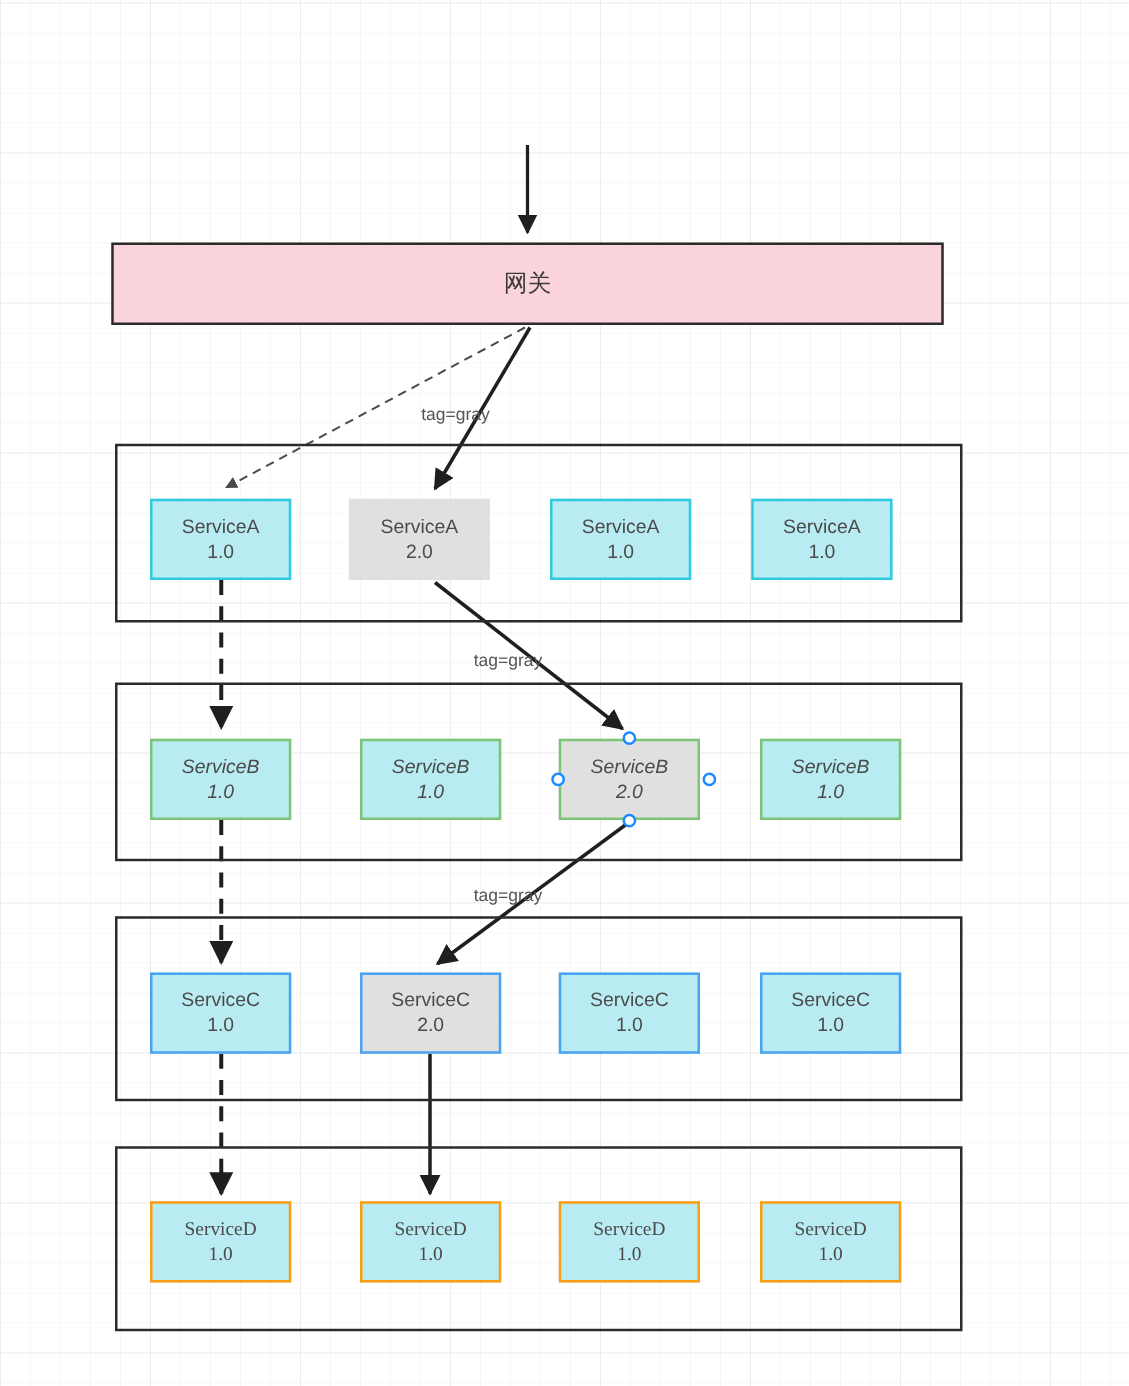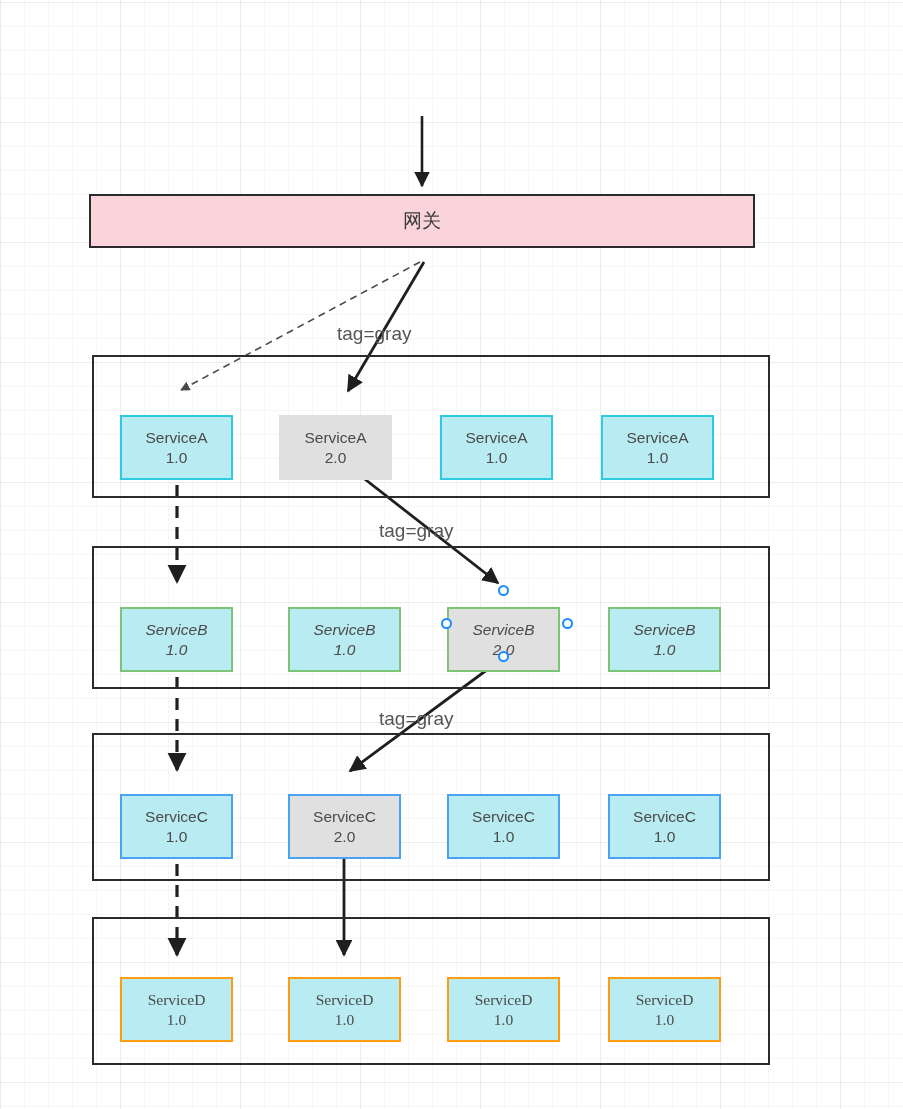--- a/index.html
+++ b/index.html
@@ -50,21 +50,21 @@
     color: #4d4d4d;
   }
 
   
   .gateway-node {
     position: absolute;
     box-sizing: border-box;
     left: 89px;
     top: 194px;
     width: 666px;
-    height: 54px;
+    height: 66px;
     border: 2.5px solid #2b2b2b;
     background: #fad4da;
     display: flex;
     align-items: center;
     justify-content: center;
     font-size: 19px;
     color: #3a3a3a;
   }
 
   
@@ -87,21 +87,20 @@
     box-sizing: border-box;
     width: 113px;
     height: 65px;
     display: flex;
     flex-direction: column;
     align-items: center;
     justify-content: center;
     line-height: 1.25;
     font-size: 15.5px;
     color: #4a4a4a;
-    margin-top: 16px;
   }
   .svc .l1, .svc .l2 { display: block; }
 
   .fill-cyan  { background: #b8ecf2; }
   .fill-gray  { background: #e0e0e0; }
 
   .bd-cyan   { border: 2.5px solid #2ecbe0; }
   .bd-green  { border: 2.5px solid #7cc576; font-style: italic; }
   .bd-blue   { border: 2.5px solid #4aa3f0; }
   .bd-orange { border: 2.5px solid #ff9d11; font-family: Liberation Serif, serif; }
@@ -114,21 +113,21 @@
     height: 11px;
     border-radius: 50%;
     background: #ffffff;
     border: 2.2px solid #1a8cff;
     box-sizing: border-box;
   }
 
   
   .edge-label {
     position: absolute;
-    font-size: 19px;
+    font-size: 14px;
     color: #555555;
     background: transparent;
     white-space: nowrap;
   }
 </style>
 </head>
 <body>
 
 <div id="canvas">
 

